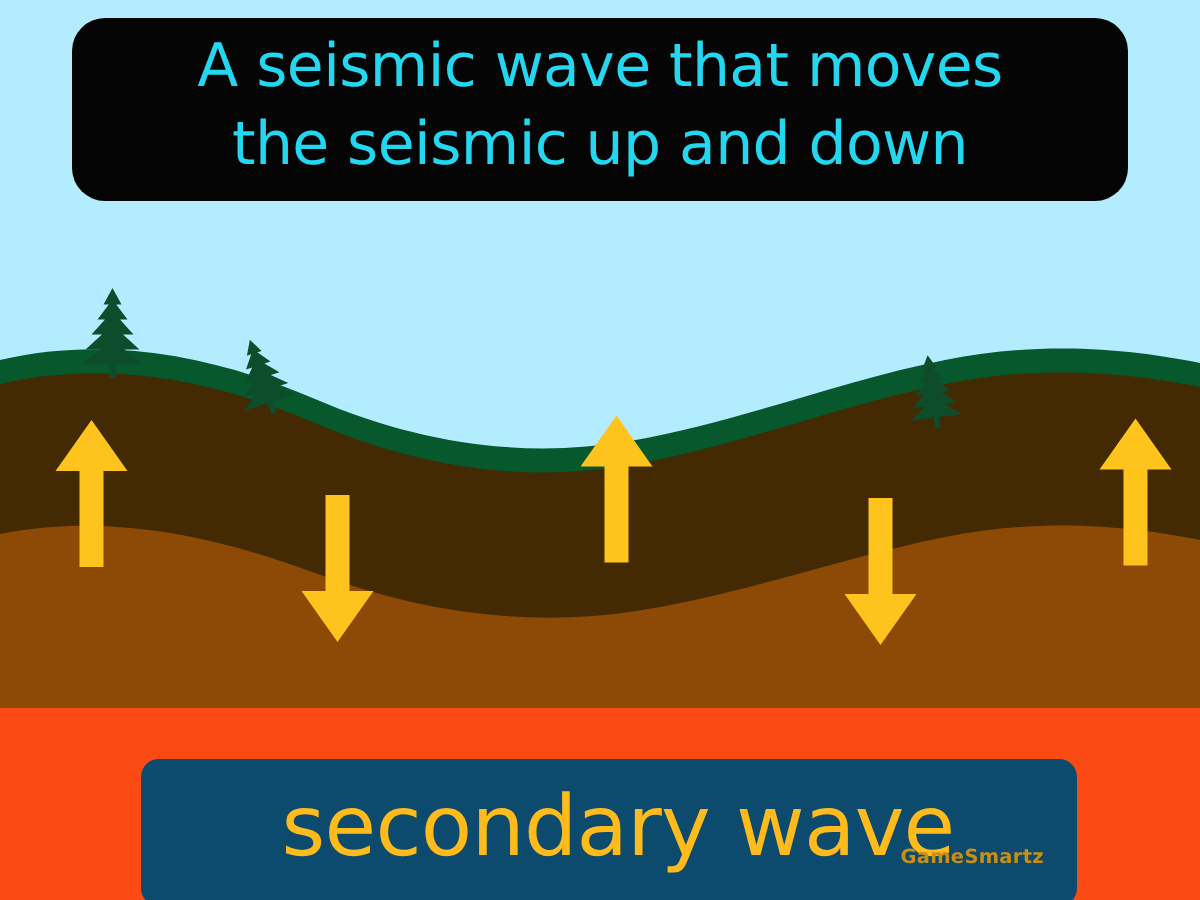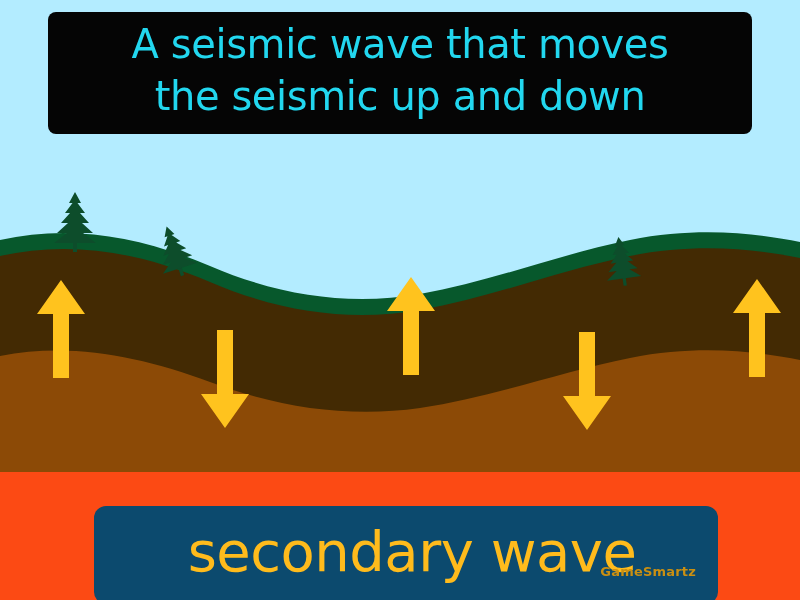--- a/index.html
+++ b/index.html
@@ -12,21 +12,21 @@
     position:relative;width:800px;height:600px;overflow:hidden;
     background:#b3ecff;
   }
   
   #scene{position:absolute;inset:0;}
   #scene svg{display:block;width:800px;height:600px;}
 
   
   #definition-banner{
     position:absolute;left:48px;top:12px;width:704px;height:122px;
-    background:#050505;border-radius:8px;
+    background:#050505;border-radius:22px;
     display:flex;flex-direction:column;align-items:center;justify-content:center;
     box-sizing:border-box;padding:4px 16px 10px;
     z-index:5;
   }
   .def-line{
     color:#22d7ef;
     font-family:"DejaVu Sans", sans-serif;
     font-size:40px;line-height:52px;font-weight:400;
     letter-spacing:-0.4px;white-space:nowrap;text-align:center;
   }

